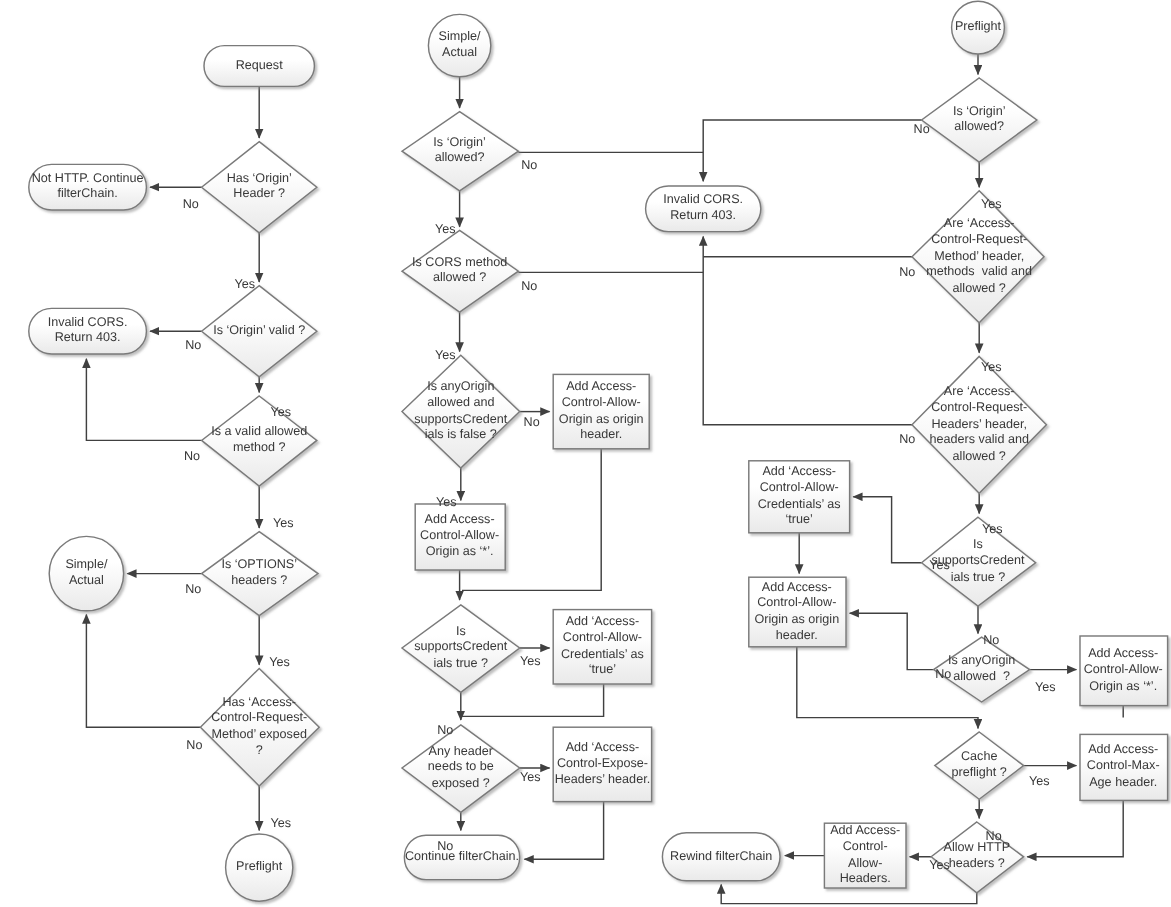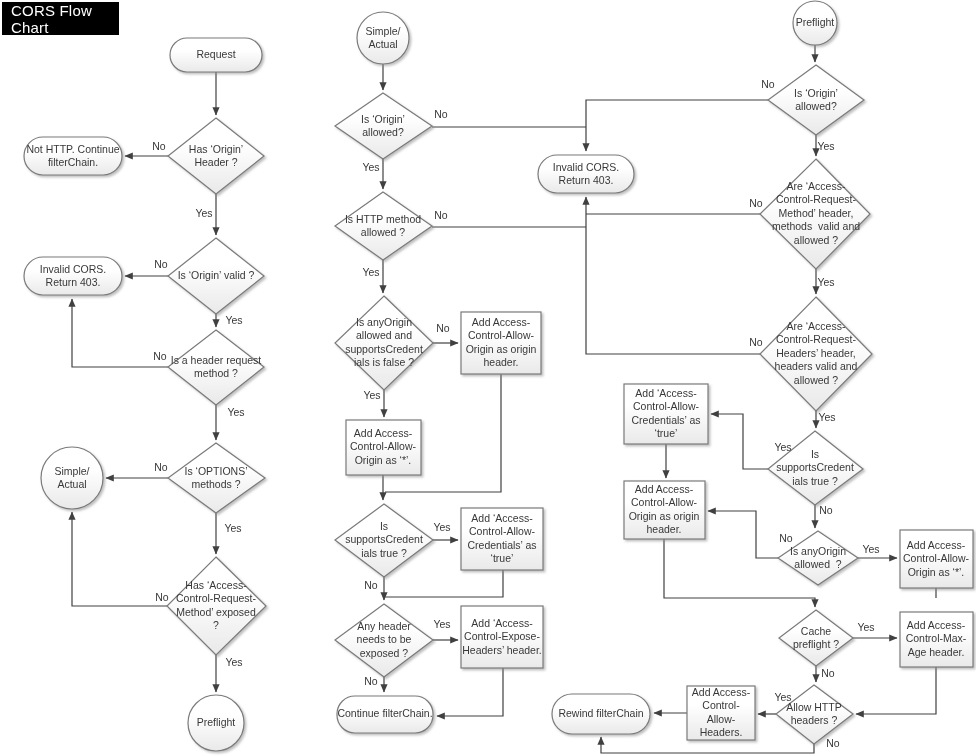--- a/index.html
+++ b/index.html
@@ -15,21 +15,21 @@
     display:flex; align-items:center; padding-left:9px; box-sizing:border-box;
     letter-spacing:0.2px;
   }
   .nt {
     position:absolute; transform:translate(-50%,-50%);
     white-space:pre; text-align:center;
     font-size:10.5px; line-height:1.28; color:#383838;
   }
   .el {
     position:absolute; transform:translate(-50%,-50%);
-    font-size:10.5px; color:#383838; white-space:nowrap;
+    font-size:10.5px; color:#383838; white-space:nowrap;margin-top:24px;
   }
 </style>
 </head>
 <body>
 
 <div class="stage">
 
   <svg class="layer" width="976" height="756" viewBox="0 0 976 756">
     <defs>
       <linearGradient id="grad" x1="0" y1="0" x2="0" y2="1">
@@ -130,47 +130,46 @@
       <polygon points="818,531 858,558 818,585 778,558"></polygon>
       <rect x="900" y="530" width="73" height="58"></rect>
       <polygon points="816,610 853,638 816,666 779,638"></polygon>
       <rect x="900" y="612" width="73" height="55"></rect>
       <polygon points="814,685 853,714 814,744 776,714"></polygon>
       <rect x="687" y="686" width="68" height="54"></rect>
       <rect x="552" y="694" width="98" height="40" rx="20"></rect>
     </g>
   </svg>
 
-  <div class="title">CORS Flow Chart</div>
 
   <div class="nt" style="left:216px;top:55px">Request</div>
   <div class="nt" style="left:216px;top:156px">Has ‘Origin’
 Header ?</div>
   <div class="nt" style="left:73px;top:156px">Not HTTP. Continue
 filterChain.</div>
   <div class="nt" style="left:216px;top:276px">Is ‘Origin’ valid ?</div>
   <div class="nt" style="left:73px;top:276px">Invalid CORS.
 Return 403.</div>
-  <div class="nt" style="left:216px;top:367px">Is a header request
+  <div class="nt" style="left:216px;top:367px">Is a valid allowed
 method ?</div>
   <div class="nt" style="left:216px;top:478px">Is ‘OPTIONS’
-methods ?</div>
+headers ?</div>
   <div class="nt" style="left:72px;top:478px">Simple/
 Actual</div>
   <div class="nt" style="left:216px;top:606px">Has ‘Access-
 Control-Request-
 Method’ exposed
 ?</div>
   <div class="nt" style="left:216px;top:723px">Preflight</div>
 
   <div class="nt" style="left:383px;top:38px">Simple/
 Actual</div>
   <div class="nt" style="left:383px;top:126px">Is ‘Origin’
 allowed?</div>
-  <div class="nt" style="left:383px;top:226px">Is HTTP method
+  <div class="nt" style="left:383px;top:226px">Is CORS method
 allowed ?</div>
   <div class="nt" style="left:586px;top:174px">Invalid CORS.
 Return 403.</div>
   <div class="nt" style="left:384px;top:343px">Is anyOrigin
 allowed and
 supportsCredent
 ials is false ?</div>
   <div class="nt" style="left:501px;top:343px">Add Access-
 Control-Allow-
 Origin as origin

